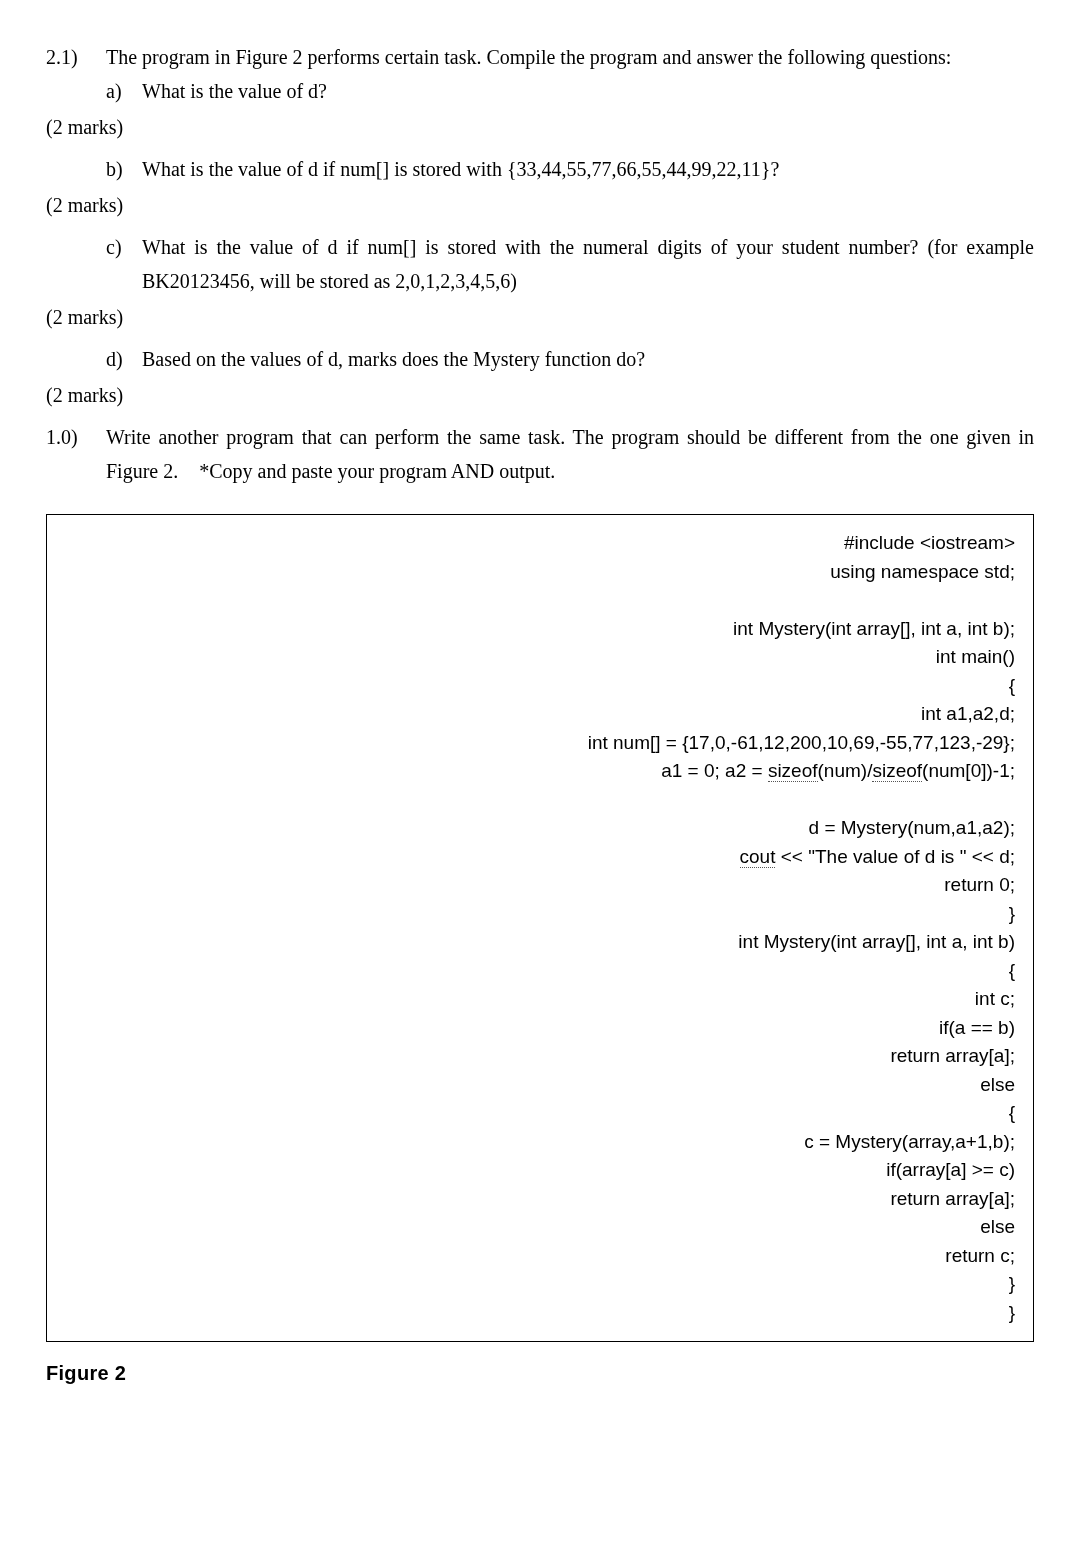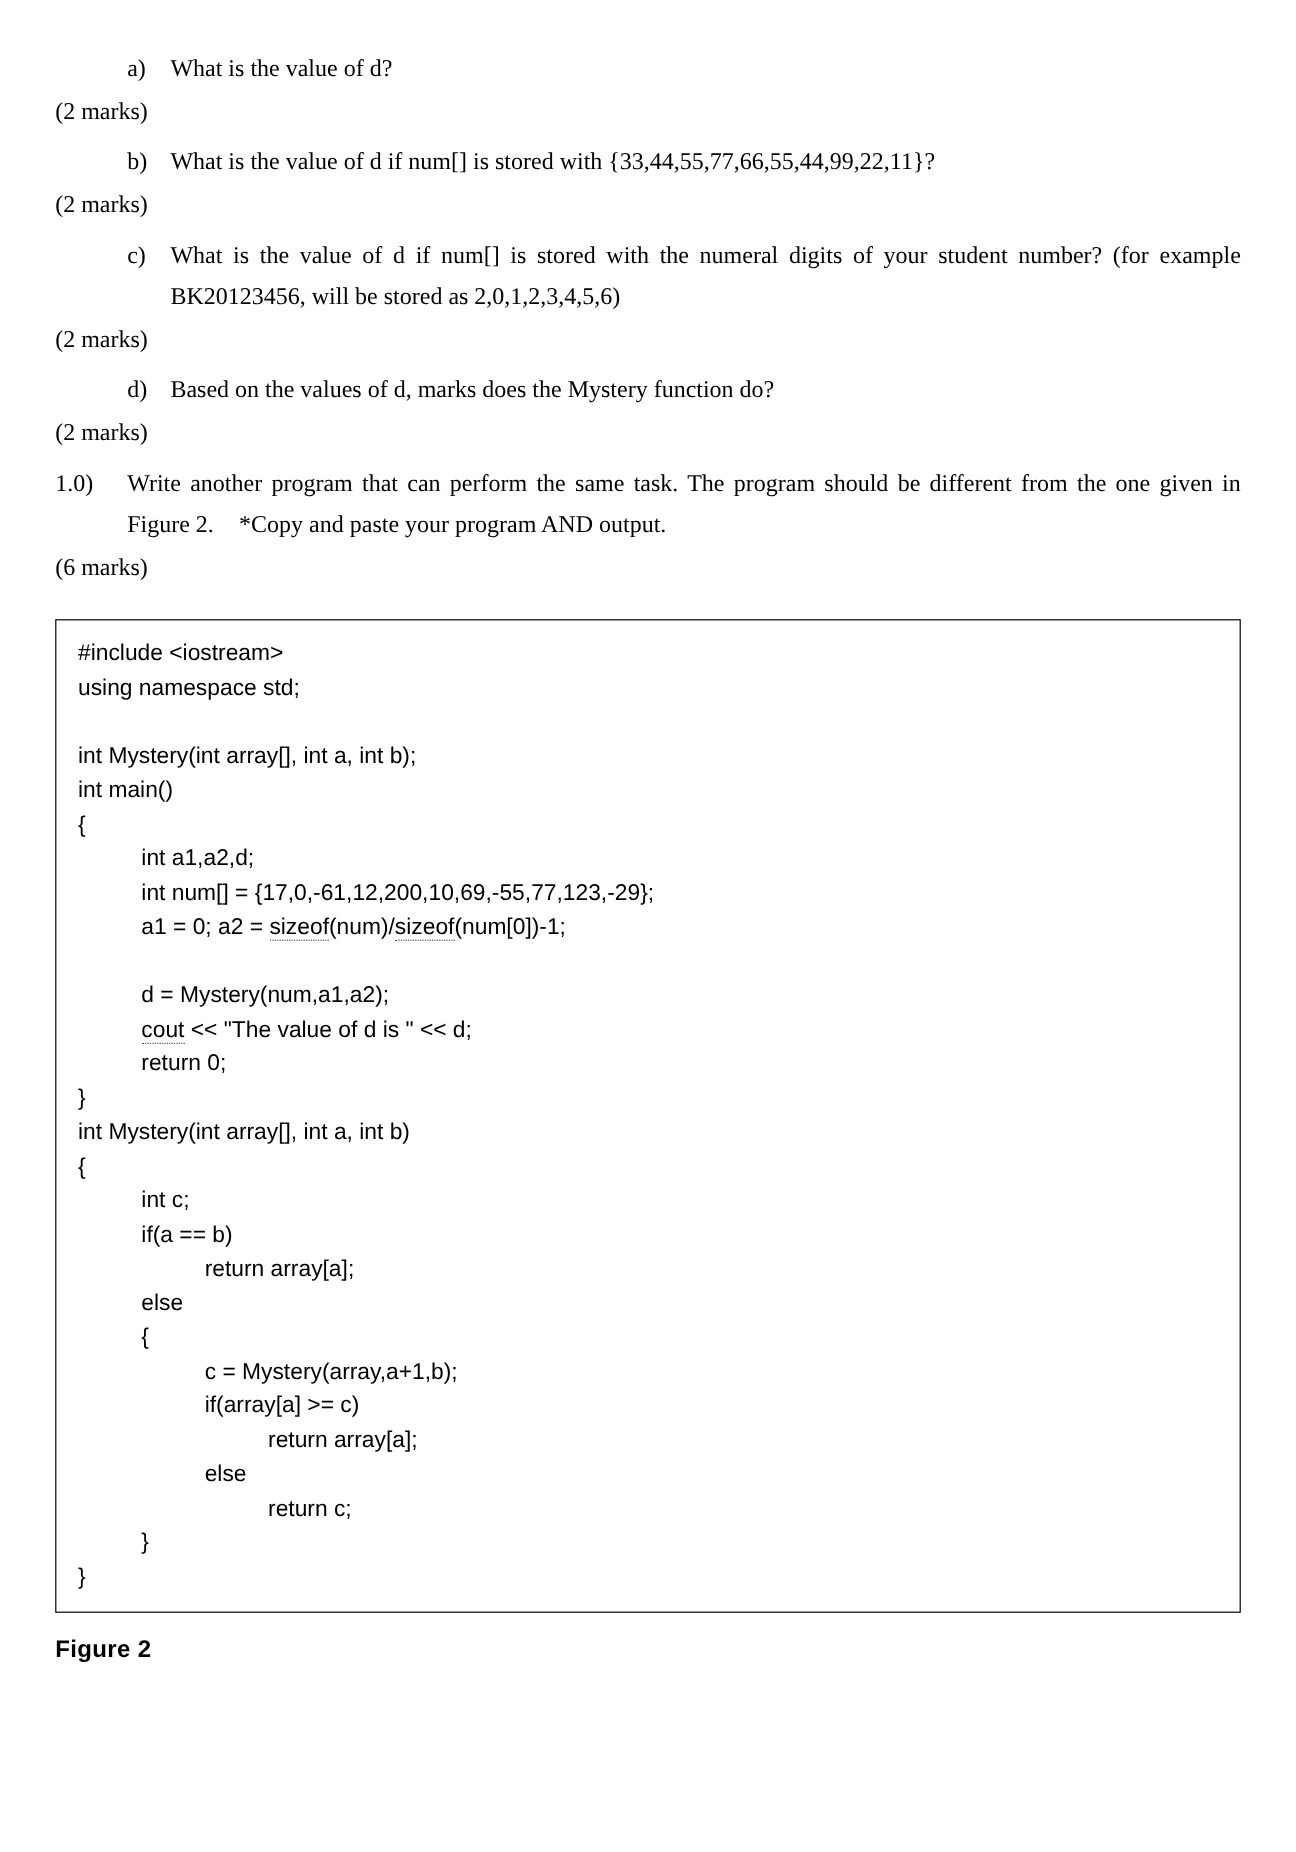--- a/index.html
+++ b/index.html
@@ -23,34 +23,39 @@
   .bold { font-weight: normal; margin-left: 16px; }
   .code-box {
     border: 1px solid #000;
     padding: 14px 18px;
     margin-top: 26px;
     font-family: Arial, Helvetica, sans-serif;
     font-size: 19px;
     line-height: 1.5;
     white-space: pre;
     overflow: hidden;
+    text-align: right;
   }
   .dotted-under { border-bottom: 1px dotted #555; }
   .figure-label {
     font-family: Arial, Helvetica, sans-serif;
     font-weight: 900;
     font-size: 20px;
     margin-top: 14px;
     letter-spacing: 0.3px;
   }
 </style>
 </head>
 <body>
 
 <div class="block">
+  <div class="row">
+    <div class="num-col">2.1)</div>
+    <div class="text-col">The program in Figure 2 performs certain task. Compile the program and answer the following questions:</div>
+  </div>
 
   <div class="row">
     <div class="indent-spacer"></div>
     <div class="letter-col">a)</div>
     <div class="text-col">What is the value of d?</div>
   </div>
   <div class="marks">(2 marks)</div>
 
   <div class="row">
     <div class="indent-spacer"></div>
@@ -74,21 +79,20 @@
   <div class="marks">(2 marks)</div>
 </div>
 
 <div class="block">
   <div class="row">
     <div class="num-col">1.0)</div>
     <div class="text-col">
       <span>Write another program that can perform the same task. The program should be different from the one given in Figure 2. </span><span class="bold">*Copy and paste your program AND output.</span>
     </div>
   </div>
-  <div class="marks">(6 marks)</div>
 </div>
 
 <div class="code-box"><span>#include &lt;iostream&gt;</span>
 <span>using namespace std;</span>
 <span></span>
 <span>int Mystery(int array[], int a, int b);</span>
 <span>int main()</span>
 <span>{</span>
 <span>          int a1,a2,d;</span>
 <span>          int num[] = {17,0,-61,12,200,10,69,-55,77,123,-29};</span>

